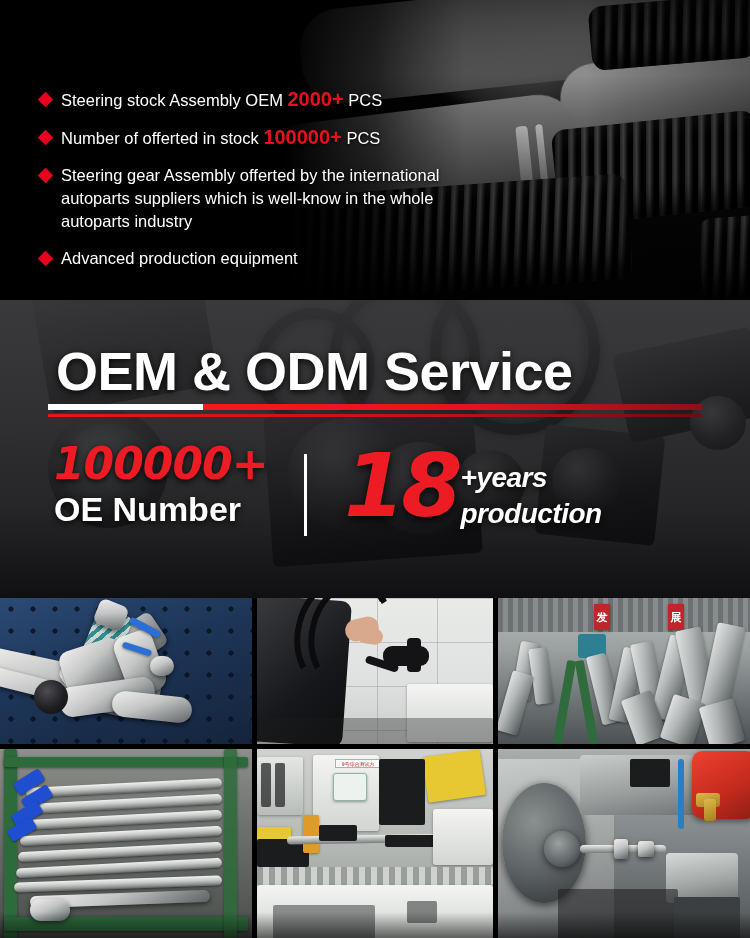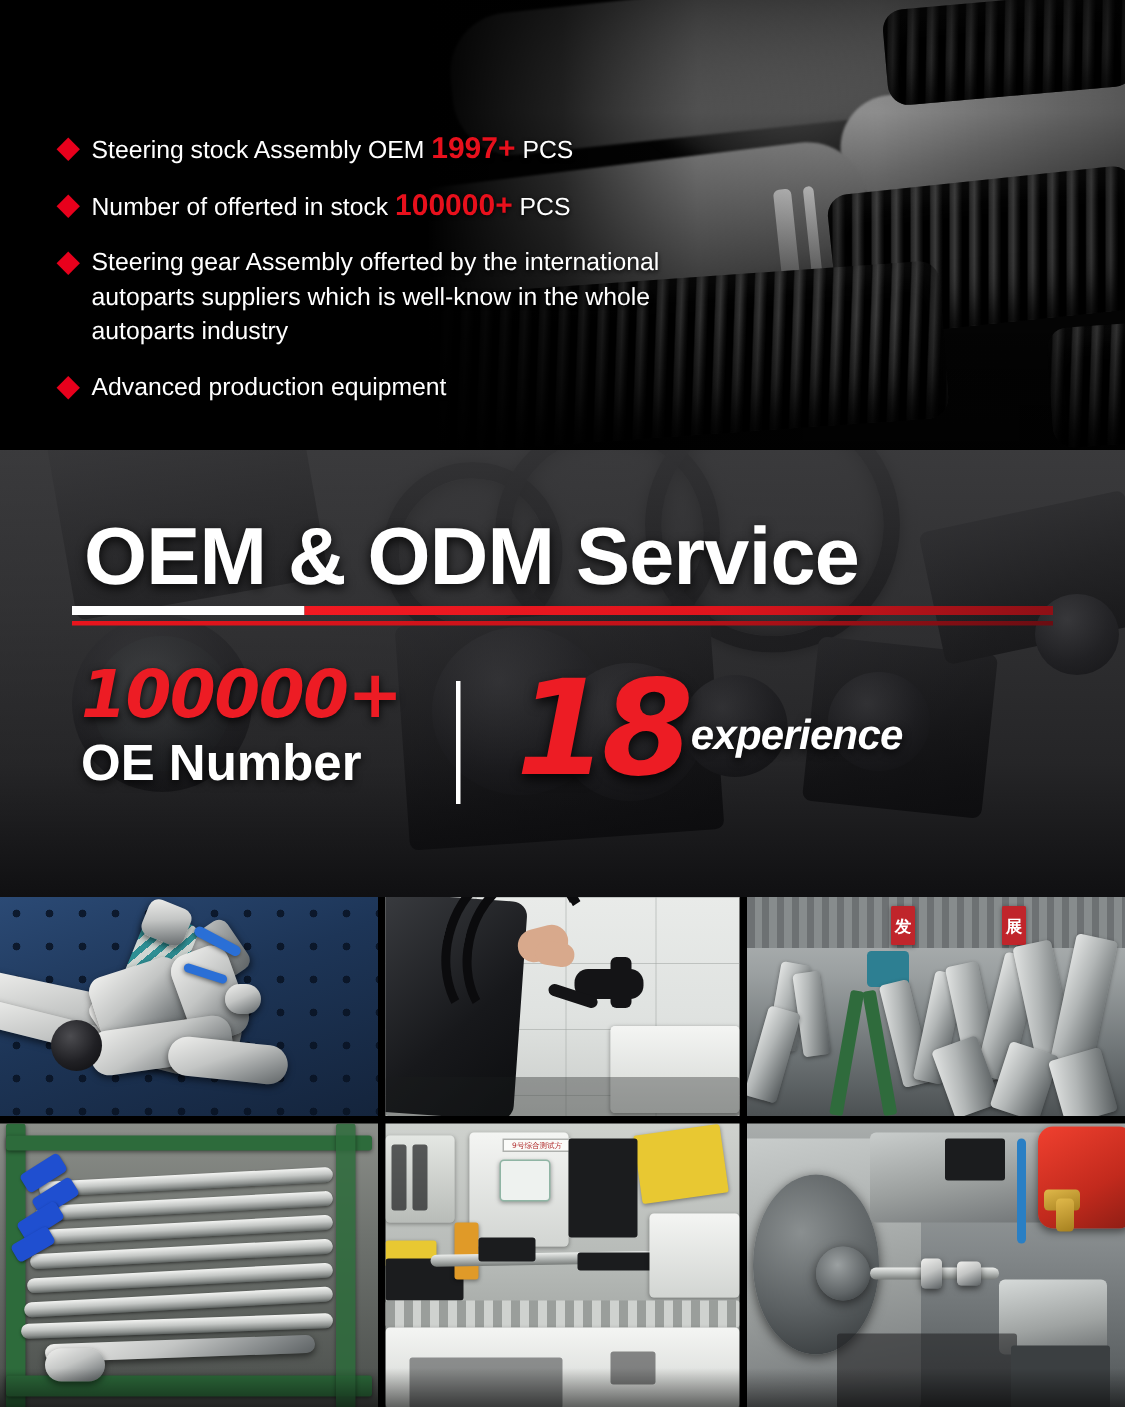--- a/index.html
+++ b/index.html
@@ -150,21 +150,21 @@
     letter-spacing:-1px; line-height:48px;
     text-shadow:0 2px 6px rgba(0,0,0,.85);
   }
   .stat-label-white {
     font-size:34px; font-weight:700; color:#ffffff; line-height:42px;
     text-shadow:0 2px 6px rgba(0,0,0,.85);
   }
   .stat-divider {
     position:absolute; left:304px; top:14px; width:3px; height:82px; background:#ffffff;
   }
-  .stat-right { position:absolute; left:344px; top:0; display:flex; align-items:center; }
+  .stat-right { position:absolute; left:344px; top:0; display:flex; align-items:flex-end; }
   .big18 {
     font-family:"DejaVu Sans", sans-serif;
     font-size:88px; font-weight:700; font-style:italic; color:#ed1c24;
     line-height:92px; letter-spacing:-4px;
     text-shadow:0 3px 8px rgba(0,0,0,.85);
   }
   .yrs { margin-left:2px; margin-top:8px; }
   .yrs-line {
     font-size:28px; font-weight:700; font-style:italic; color:#ffffff;
     line-height:36px; letter-spacing:-0.5px;
@@ -313,21 +313,21 @@
     <div class="banner-vignette"></div>
   </div>
 
   <div class="banner-content">
 
 
     <div class="bullets">
 
       <div class="bullet-row">
         <div class="diamond"></div>
-        <div class="bullet-text"><span>Steering stock Assembly OEM </span><span class="hl">1997+</span><span> PCS</span></div>
+        <div class="bullet-text"><span>Steering stock Assembly OEM </span><span class="hl">2000+</span><span> PCS</span></div>
       </div>
 
       <div class="bullet-row">
         <div class="diamond"></div>
         <div class="bullet-text"><span>Number of offerted in stock </span><span class="hl">100000+</span><span> PCS</span></div>
       </div>
 
       <div class="bullet-row">
         <div class="diamond"></div>
         <div class="bullet-text" style="width:400px;"><span>Steering gear Assembly offerted by the international autoparts suppliers which is well-know in the whole autoparts industry</span></div>
@@ -381,21 +381,22 @@
       <div class="stat-left">
         <div class="stat-num-red">100000+</div>
         <div class="stat-label-white">OE Number</div>
       </div>
 
       <div class="stat-divider"></div>
 
       <div class="stat-right">
         <div class="big18">18</div>
         <div class="yrs">
-          <div class="yrs-line">experience</div>
+          <div class="yrs-line">+years</div>
+          <div class="yrs-line">production</div>
         </div>
       </div>
 
     </div>
   </div>
 </div>
 
 <div class="grid">
 
   <div class="cell c1">

